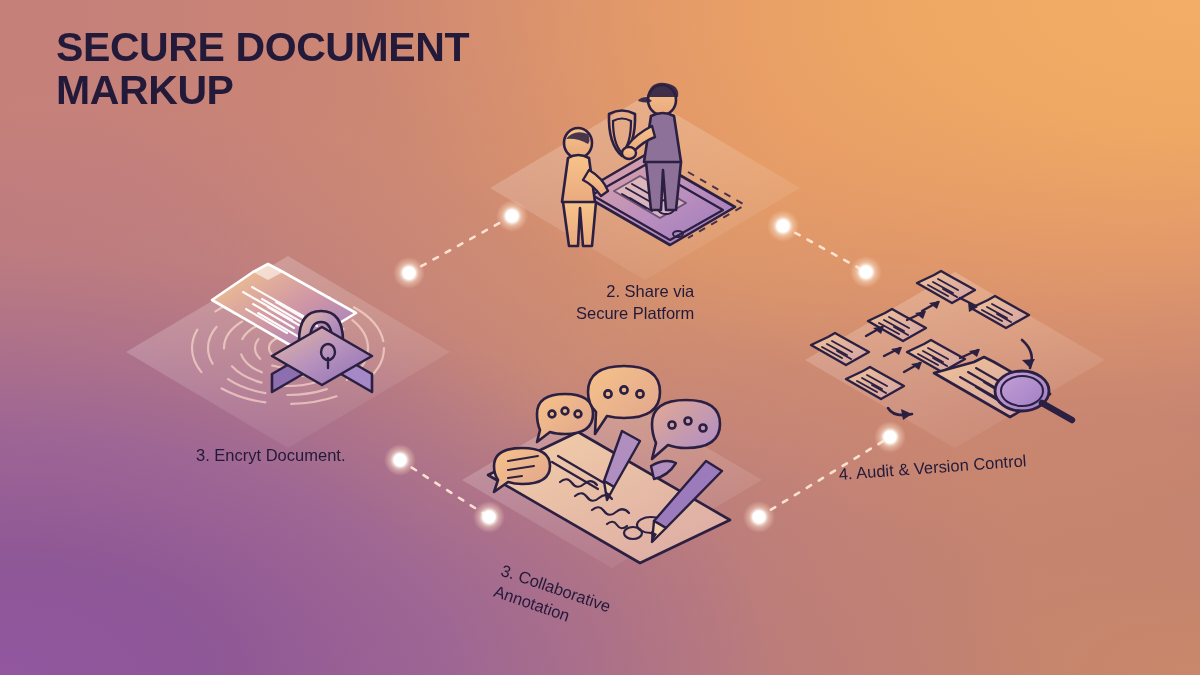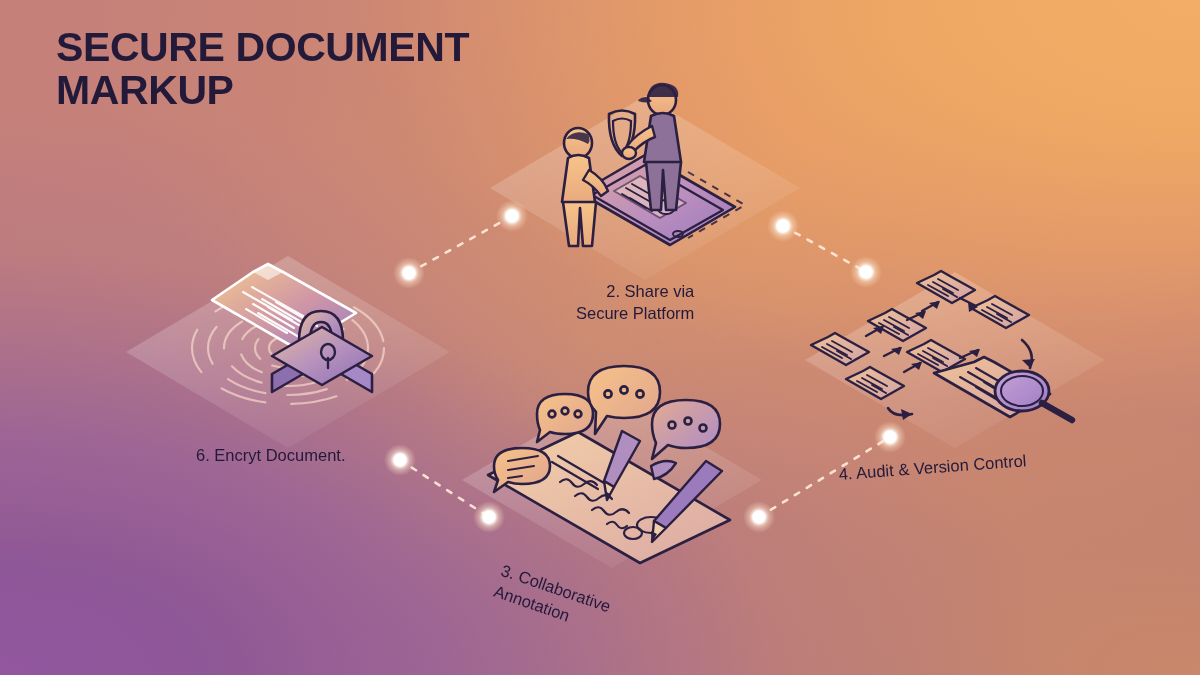--- a/index.html
+++ b/index.html
@@ -341,20 +341,20 @@
         <line x1="984" y1="382" x2="1014" y2="400"></line>
         <line x1="976" y1="387" x2="1006" y2="405"></line>
       </g>
 
       <ellipse cx="1022" cy="391" rx="27" ry="20" fill="url(#gGlass)" stroke="#2b1f42" stroke-width="2.8"></ellipse>
       <ellipse cx="1022" cy="391" rx="21" ry="15" fill="none" stroke="#2b1f42" stroke-width="2"></ellipse>
       <path d="M1042 403 L1072 420" stroke="#2b1f42" stroke-width="6.5" stroke-linecap="round"></path>
     </g>
   </svg>
 
-  <div class="label" id="label-1">6. Encryt Document.</div>
+  <div class="label" id="label-1">3. Encryt Document.</div>
   <div class="label" id="label-2">2. Share via
 Secure Platform</div>
   <div class="label" id="label-3">3. Collaborative
 Annotation</div>
   <div class="label" id="label-4">4. Audit &amp; Version Control</div>
 
 </div>
 
 </body></html>

